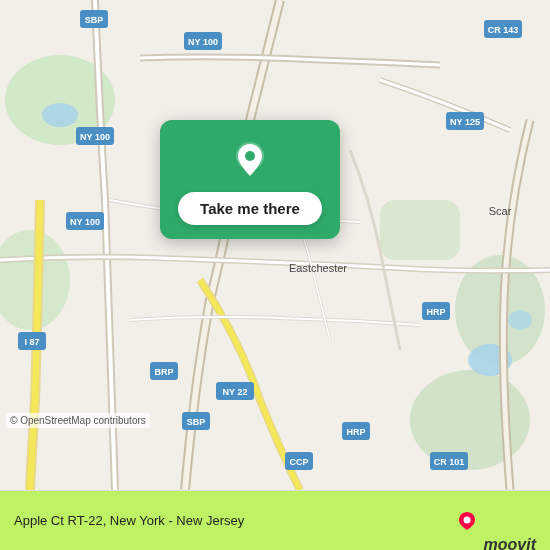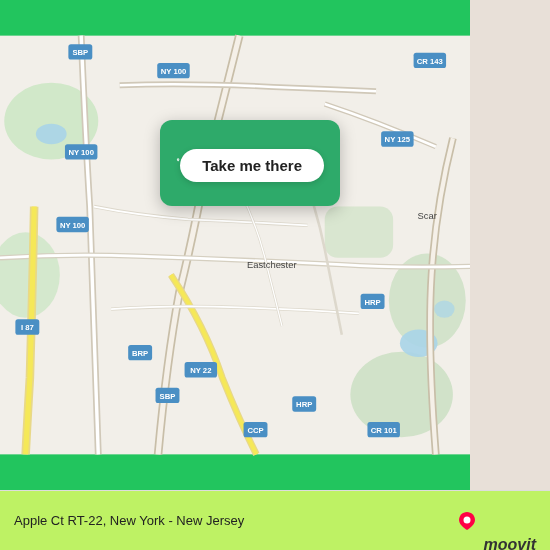--- a/index.html
+++ b/index.html
@@ -7,44 +7,44 @@
       width: 550px;
       height: 550px;
       overflow: hidden;
       font-family: Arial, sans-serif;
       position: relative;
       background: #e8e0d8;
     }
 
     
     #map-container {
-      width: 470px;
+      width: 550px;
       height: 490px;
       position: relative;
       overflow: hidden;
-      background: #22c55e;
+      background: #5eead4;
     }
 
     
     .map-svg {
       position: absolute;
       top: 0; left: 0;
       width: 100%; height: 100%;
     }
 
     
     .location-card {
       position: absolute;
       top: 120px;
       left: 160px;
       width: 180px;
       background: #2eaa6a;
       border-radius: 12px;
       display: flex;
-      flex-direction: row;
+      flex-direction: column;
       align-items: center;
       padding: 18px 16px 14px;
       box-shadow: 0 4px 16px rgba(0,0,0,0.25);
       z-index: 10;
     }
 
     .pin-icon {
       width: 44px;
       height: 44px;
       margin-bottom: 10px;
@@ -226,20 +226,23 @@
   <div class="location-card">
 
     <svg class="pin-icon" viewBox="0 0 44 44" xmlns="http://www.w3.org/2000/svg">
       <circle cx="22" cy="18" r="14" fill="white" opacity="0.25"></circle>
       <path d="M22 6 C15.4 6 10 11.4 10 18 C10 26 22 38 22 38 C22 38 34 26 34 18 C34 11.4 28.6 6 22 6Z" fill="white"></path>
       <circle cx="22" cy="18" r="5" fill="#2eaa6a"></circle>
     </svg>
     <button class="take-me-there-btn">Take me there</button>
   </div>
 
+  <div class="osm-credit">
+    <span>© OpenStreetMap contributors</span>
+  </div>
 </div>
 
 <div class="bottom-bar">
   <span class="location-text">Apple Ct RT-22, New York - New Jersey</span>
 
   <div class="moovit-logo">
 
     <svg class="moovit-pin" viewBox="0 0 22 22" xmlns="http://www.w3.org/2000/svg">
       <path d="M11 2 C6.6 2 3 5.6 3 10 C3 15.5 11 20 11 20 C11 20 19 15.5 19 10 C19 5.6 15.4 2 11 2Z" fill="#f04"></path>
       <circle cx="11" cy="10" r="3.5" fill="white"></circle>

